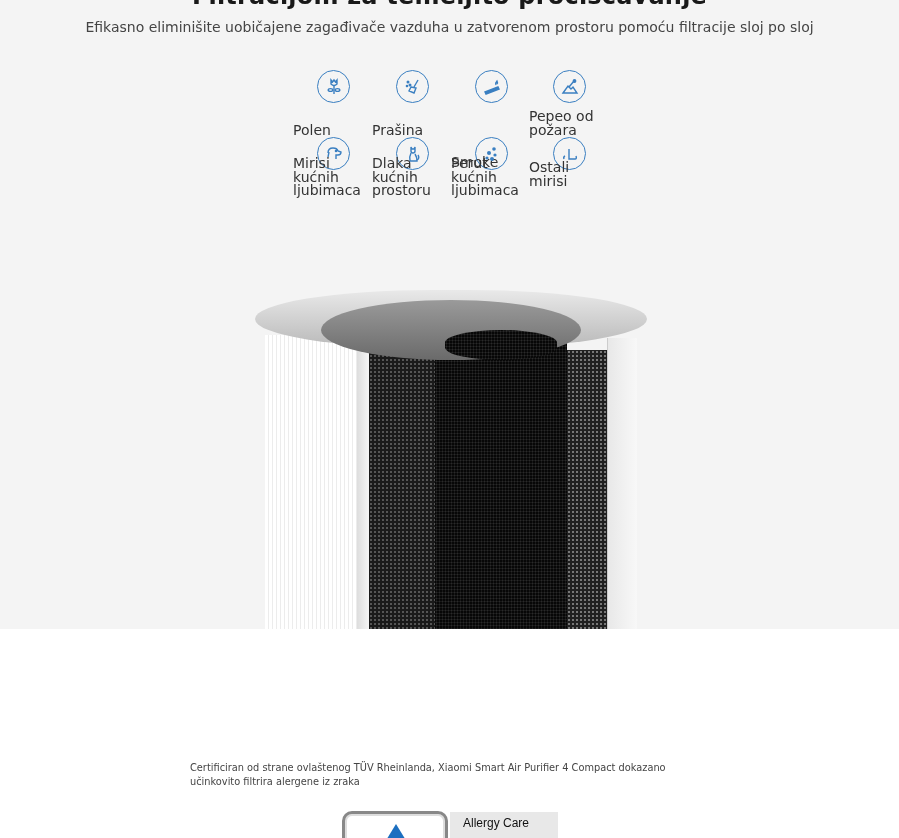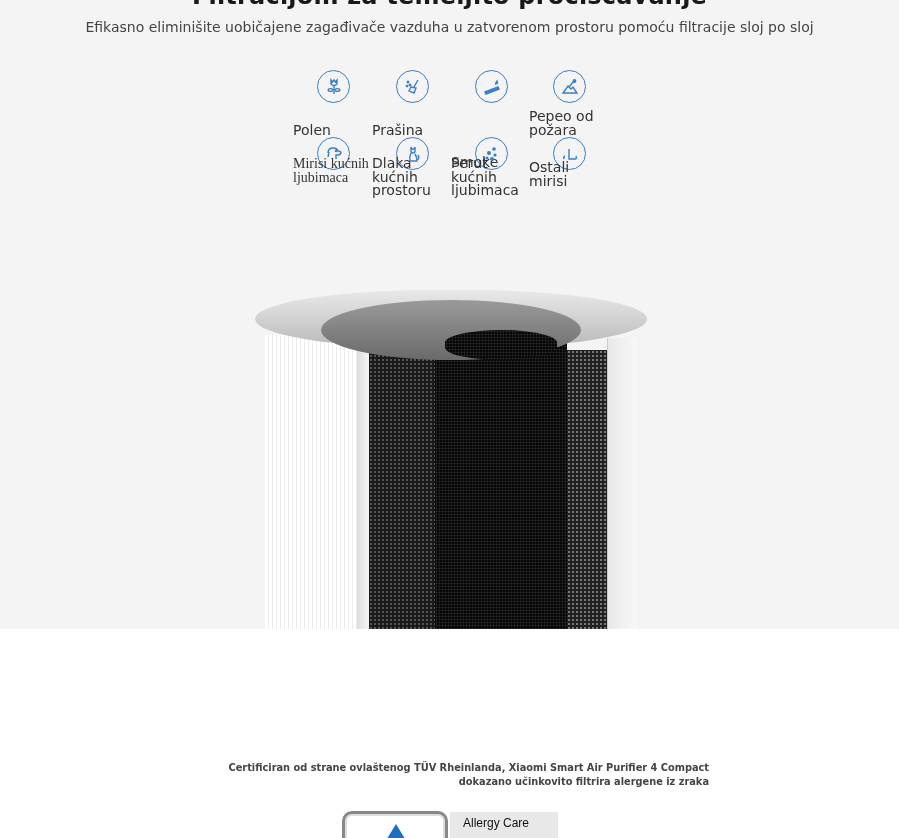--- a/index.html
+++ b/index.html
@@ -18,21 +18,21 @@
     .rim { position: absolute; left: 0; top: 0; width: 392px; height: 58px; border-radius: 196px / 32px; background: linear-gradient(#e9e9e9, #b9b9b9); }
     .rim-inner { position: absolute; left: 66px; top: 10px; width: 260px; height: 60px; border-radius: 130px / 30px; background: linear-gradient(#9a9a9a, #6a6a6a); }
     .pleat { position: absolute; left: 10px; top: 45px; width: 110px; height: 294px; background: repeating-linear-gradient(90deg, #ffffff 0 3px, #ececec 3px 4px); }
     .pleat-edge { position: absolute; left: 102px; top: 50px; width: 14px; height: 289px; background: linear-gradient(90deg, #ddd, #fafafa); }
     .carbon-left { position: absolute; left: 114px; top: 60px; width: 66px; height: 279px; background: radial-gradient(#555 0.8px, transparent 1.2px) 0 0/4px 4px, #1a1a1a; }
     .carbon-core { position: absolute; left: 180px; top: 52px; width: 132px; height: 287px; background: radial-gradient(#2a2a2a 0.8px, transparent 1.2px) 0 0/3px 3px, #070707; }
     .carbon-right { position: absolute; left: 312px; top: 60px; width: 40px; height: 279px; background: radial-gradient(#777 0.8px, transparent 1.2px) 0 0/4px 4px, #202020; }
     .shell-right { position: absolute; left: 352px; top: 48px; width: 30px; height: 291px; background: linear-gradient(90deg, #e8e8e8, #f8f8f8); border-left: 1px solid #ccc; }
 
     .cert-title { position: absolute; left: 0; width: 899px; top: 702px; text-align: center; font-size: 20px; font-weight: bold; line-height: 22px; color: #191919; }
-    .cert-desc { position: absolute; left: 190px; width: 519px; top: 761px; text-align: right; font-size: 9.8px; line-height: 14px; color: #444; font-weight: bold; }
+    .cert-desc { position: absolute; left: 190px; width: 519px; top: 761px; text-align: left; font-size: 9.8px; line-height: 14px; color: #444; }
 
     .badge { position: absolute; left: 342px; top: 811px; width: 106px; height: 40px; border: 3px solid #888; border-radius: 10px; background: #fff; box-shadow: inset 0 0 0 2px #ddd; }
     .badge-arrow { position: absolute; left: 40px; top: 10px; width: 0; height: 0; border-left: 11px solid transparent; border-right: 11px solid transparent; border-bottom: 18px solid #1c6fc0; }
     .badge-panel { position: absolute; left: 450px; top: 812px; width: 108px; height: 30px; background: #e8e8e8; }
     .badge-text { position: absolute; left: 13px; top: 4px; font-family: "Liberation Sans", sans-serif; font-size: 12px; color: #111; }
   </style>
 </head>
 <body>
 
 <div class="gray-section">
@@ -98,21 +98,21 @@
         <circle cx="10" cy="15" r="2" fill="#3a7fc1"></circle>
       </svg>
   </div>
   <div class="icon-circle" style="left:553px;top:137px;">
     <svg viewBox="0 0 20 20" fill="none" stroke="#3a7fc1" stroke-width="1.4">
         <path d="M4 15 Q3 13 5 12"></path>
         <path d="M9 5 L9 15 L15 15 Q17 15 16 12"></path>
       </svg>
   </div>
 
-  <div class="icon-label" style="left:293px;top:157px;font-family:Liberation Serif, serif;">Mirisi kućnih ljubimaca</div>
+  <div class="icon-label" style="left:293px;top:157px;">Mirisi kućnih ljubimaca</div>
   <div class="icon-label" style="left:372px;top:157px;">Dlaka kućnih prostoru</div>
   <div class="icon-label" style="left:451px;top:157px;">Perut kućnih ljubimaca</div>
   <div class="icon-label" style="left:529px;top:161px;">Ostali mirisi</div>
 
   <div class="filter">
     <div class="pleat"></div>
     <div class="pleat-edge"></div>
     <div class="carbon-left"></div>
     <div class="carbon-core"></div>
     <div class="carbon-right"></div>

